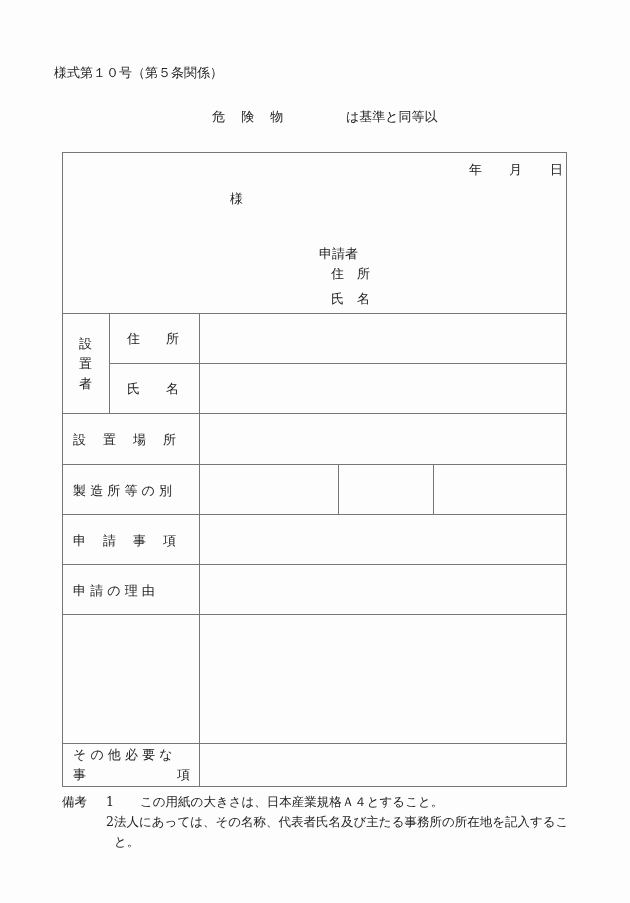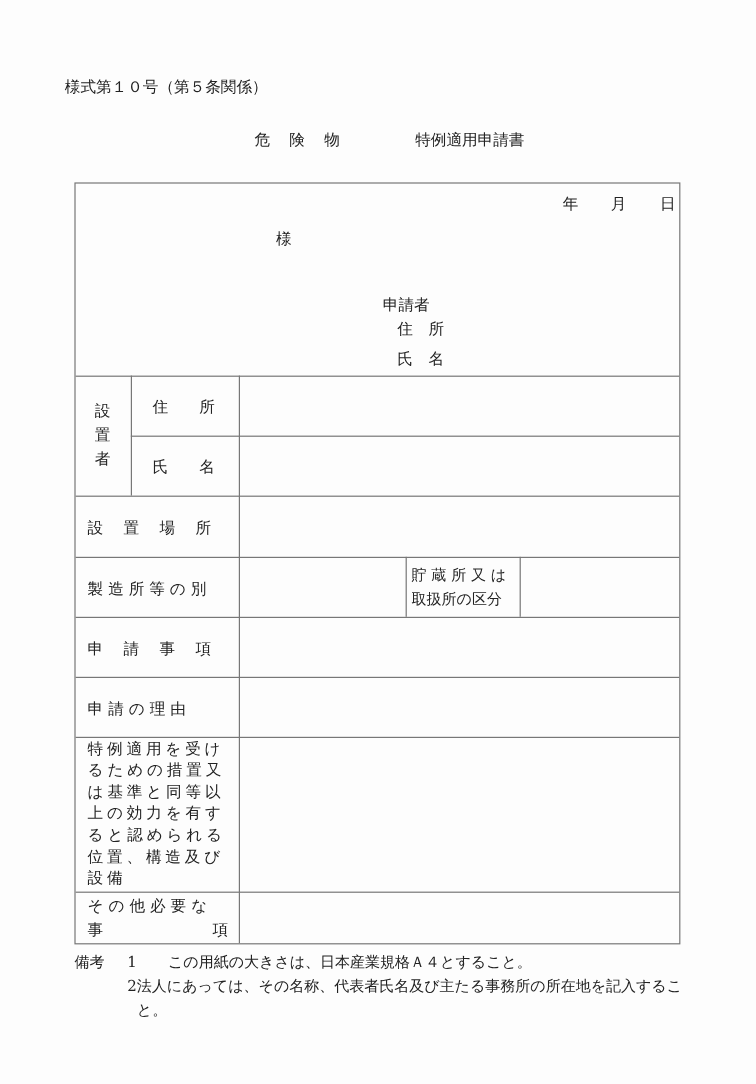--- a/index.html
+++ b/index.html
@@ -23,21 +23,21 @@
 
   .notes { left:62px; top:792px; font-size:12.5px; line-height:20px; }
 </style>
 </head>
 <body>
 
 <div class="abs form-number">様式第１０号（第５条関係）</div>
 
 <div class="abs title-block">
   <span class="t-left">危 険 物</span>
-  <span class="t-right">特例適用申請書</span>
+  <span class="t-right">は基準と同等以</span>
 </div>
 
 <div class="table">
 
   <div class="hline" style="left:0;width:503px;top:160px;"></div>
   <div class="hline" style="left:46px;width:457px;top:210px;"></div>
   <div class="hline" style="left:0;width:503px;top:260px;"></div>
   <div class="hline" style="left:0;width:503px;top:311px;"></div>
   <div class="hline" style="left:0;width:503px;top:361px;"></div>
   <div class="hline" style="left:0;width:503px;top:411px;"></div>
@@ -65,41 +65,28 @@
   <span class="cell-text" style="left:64px;top:177px;">住　　所</span>
   <div class="cell-text" style="left:138px;top:162px;width:364px;height:47px;"></div>
   <span class="cell-text" style="left:64px;top:227px;">氏　　名</span>
   <div class="cell-text" style="left:138px;top:212px;width:364px;height:47px;"></div>
 
   <span class="cell-text" style="left:10px;top:278px;letter-spacing:2px;text-align:center;">設　置　場　所</span>
   <div class="cell-text" style="left:138px;top:262px;width:364px;height:48px;"></div>
 
   <span class="cell-text" style="left:10px;top:329px;">製 造 所 等 の 別</span>
   <div class="cell-text" style="left:138px;top:313px;width:136px;height:47px;"></div>
-  <div class="cell-text" style="left:280px;top:316px;line-height:20px;font-size:12.5px;">
-    <div>貯 蔵 所 又 は</div>
-    <div>取扱所の区分</div>
-  </div>
   <div class="cell-text" style="left:372px;top:313px;width:130px;height:47px;"></div>
 
   <span class="cell-text" style="left:10px;top:379px;letter-spacing:2px;">申　請　事　項</span>
   <div class="cell-text" style="left:138px;top:363px;width:364px;height:47px;"></div>
 
   <span class="cell-text" style="left:10px;top:429px;">申 請 の 理 由</span>
   <div class="cell-text" style="left:138px;top:413px;width:364px;height:47px;"></div>
 
-  <div class="cell-text" style="left:10px;top:463px;line-height:18px;letter-spacing:3.2px;">
-    <div>特例適用を受け</div>
-    <div>るための措置又</div>
-    <div>は基準と同等以</div>
-    <div>上の効力を有す</div>
-    <div>ると認められる</div>
-    <div>位置、構造及び</div>
-    <div>設備</div>
-  </div>
   <div class="cell-text" style="left:138px;top:463px;width:364px;height:126px;"></div>
 
   <span class="cell-text" style="left:10px;top:593px;">そ の 他 必 要 な</span>
   <span class="cell-text" style="left:10px;top:613px;">事</span>
   <span class="cell-text" style="left:114px;top:613px;">項</span>
   <div class="cell-text" style="left:138px;top:592px;width:364px;height:40px;"></div>
 </div>
 
 <div class="abs notes">
   <div style="position:relative;height:20px;">

